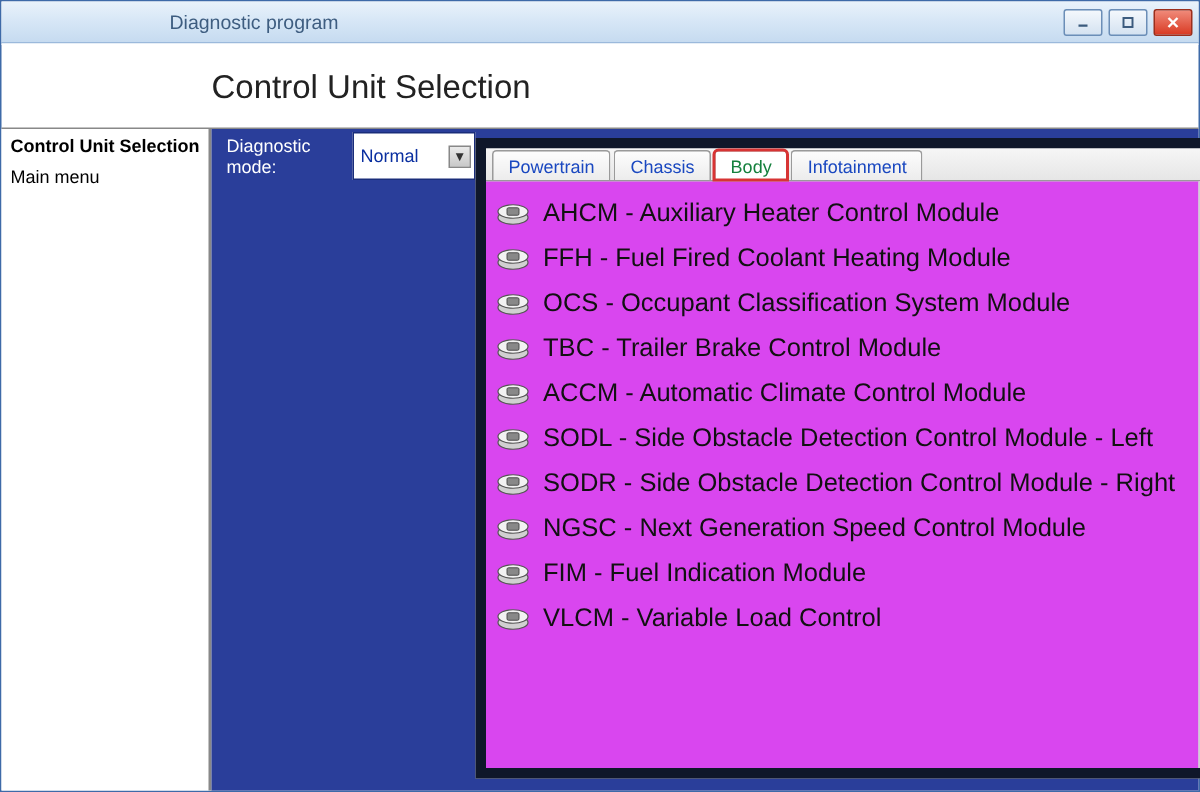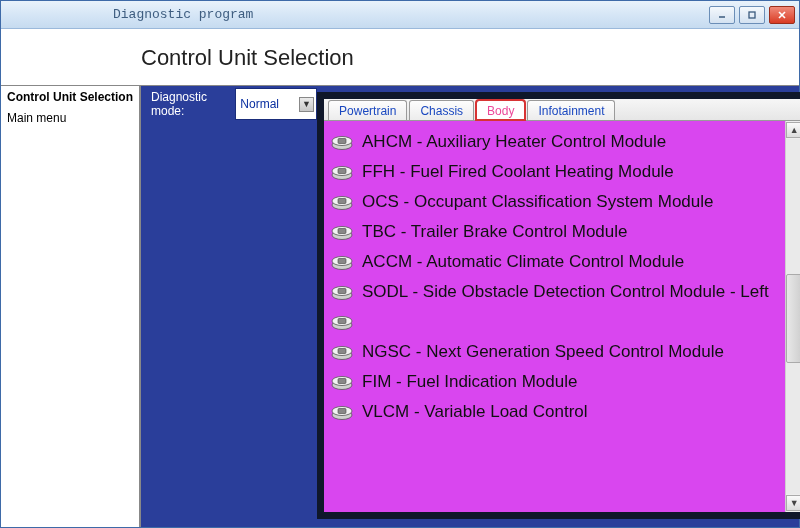--- a/index.html
+++ b/index.html
@@ -14,21 +14,21 @@
     display: flex; flex-direction: column;
   }
   .titlebar {
     height: 28px;
     background: linear-gradient(to bottom, #e9f2fb 0%, #d6e6f6 50%, #c6dbf0 100%);
     border-bottom: 1px solid #9bb9db;
     display: flex; align-items: center;
     padding: 0 4px 0 8px;
   }
   .title-icon-area { width: 100px; height: 20px; }
-  .title-text { color: #3e5d80; font-size: 13px; flex: 1; padding-left: 4px; font-family: Liberation Mono, monospace; }
+  .title-text { color: #3e5d80; font-size: 13px; flex: 1; padding-left: 4px; }
   .window-controls { display: flex; gap: 4px; }
   .win-btn {
     width: 26px; height: 18px;
     border: 1px solid #6b8eb7;
     border-radius: 2px;
     background: linear-gradient(to bottom, #f4f8fc, #d4e2f1);
     display:flex; align-items:center; justify-content:center;
     font-size: 10px; color:#3a5a7d;
   }
   .win-btn.close {
@@ -111,21 +111,21 @@
     border-bottom:none;
     background: linear-gradient(to bottom,#fdfdfd,#ececec);
     margin-right:2px;
     border-top-left-radius:3px; border-top-right-radius:3px;
     color:#1a48c0;
     cursor:pointer;
     position:relative;
   }
   .tab.active {
     background:#fff;
-    color:#ec4899;
+    color:#15803d;
     outline:2px solid #d73434;
     outline-offset:-1px;
     z-index:2;
   }
 
   .tab-content {
     flex:1; display:flex; min-height:0;
     background:#d946ef;
     border-top:none;
     gap:12px;
@@ -294,20 +294,21 @@
   <rect x="8" y="5.5" width="8" height="5" rx="1" fill="#888" stroke="#444" stroke-width="0.6"></rect>
 </svg></span>
                 <span>SODL - Side Obstacle Detection Control Module - Left</span>
               </div>
               <div class="module-row">
                 <span class="module-icon"><svg viewBox="0 0 24 18">
   <ellipse cx="12" cy="12" rx="10" ry="4.5" fill="#d0d0d0" stroke="#555" stroke-width="0.8"></ellipse>
   <ellipse cx="12" cy="8" rx="10" ry="4.5" fill="#f2f2f2" stroke="#555" stroke-width="0.8"></ellipse>
   <rect x="8" y="5.5" width="8" height="5" rx="1" fill="#888" stroke="#444" stroke-width="0.6"></rect>
 </svg></span>
+                <span>SODR - Side Obstacle Detection Control Module - Right</span>
               </div>
               <div class="module-row">
                 <span class="module-icon"><svg viewBox="0 0 24 18">
   <ellipse cx="12" cy="12" rx="10" ry="4.5" fill="#d0d0d0" stroke="#555" stroke-width="0.8"></ellipse>
   <ellipse cx="12" cy="8" rx="10" ry="4.5" fill="#f2f2f2" stroke="#555" stroke-width="0.8"></ellipse>
   <rect x="8" y="5.5" width="8" height="5" rx="1" fill="#888" stroke="#444" stroke-width="0.6"></rect>
 </svg></span>
                 <span>NGSC - Next Generation Speed Control Module</span>
               </div>
               <div class="module-row">

